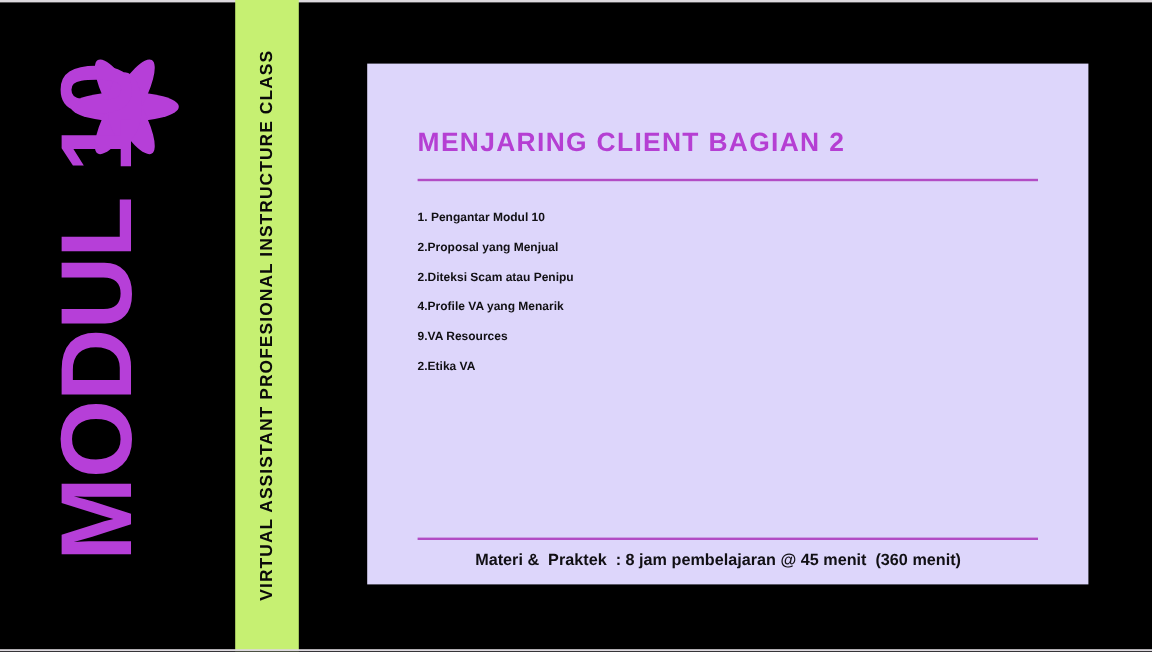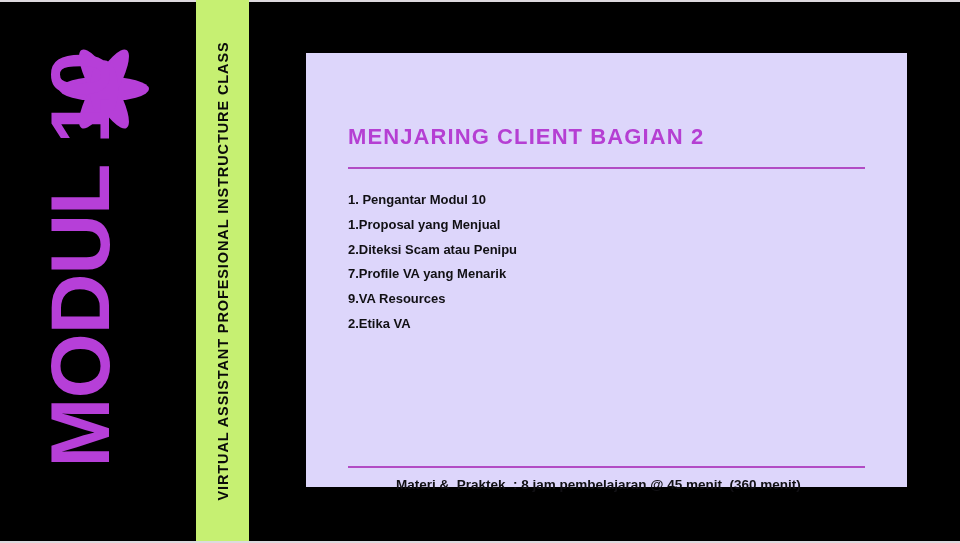--- a/index.html
+++ b/index.html
@@ -97,21 +97,20 @@
     height: 434px;
     background: #ddd6fb;
   }
 
   .card-inner {
     position: absolute;
     left: 42px;
     top: 0;
     right: 42px;
     bottom: 0;
-    margin-top: 18px;
   }
 
   .card-title {
     position: absolute;
     left: 0;
     top: 53px;
     font-size: 22px;
     font-weight: 800;
     letter-spacing: 1.1px;
     color: #b53fd3;
@@ -130,21 +129,21 @@
 
   .agenda-list {
     position: absolute;
     left: 0;
     top: 117px;
     margin: 0;
     padding: 0;
     list-style: none;
   }
   .agenda-item {
-    font-size: 13px;
+    font-size: 10px;
     font-weight: 700;
     color: #111014;
     line-height: 24.8px;
     white-space: pre;
   }
 
   .card-footer {
     position: absolute;
     left: 0;
     top: 406px;
@@ -184,23 +183,23 @@
 
   <div class="card">
     <div class="card-inner">
 
       <div class="card-title">MENJARING CLIENT BAGIAN 2</div>
 
       <div class="rule top-rule"></div>
 
       <ul class="agenda-list">
         <li class="agenda-item">1. Pengantar Modul 10</li>
-        <li class="agenda-item">1.Proposal yang Menjual</li>
+        <li class="agenda-item">2.Proposal yang Menjual</li>
         <li class="agenda-item">2.Diteksi Scam atau Penipu</li>
-        <li class="agenda-item">7.Profile VA yang Menarik</li>
+        <li class="agenda-item">4.Profile VA yang Menarik</li>
         <li class="agenda-item">9.VA Resources</li>
         <li class="agenda-item">2.Etika VA</li>
       </ul>
 
       <div class="rule bottom-rule"></div>
 
       <div class="card-footer">Materi &amp;  Praktek  : 8 jam pembelajaran @ 45 menit  (360 menit)</div>
     </div>
   </div>
 

